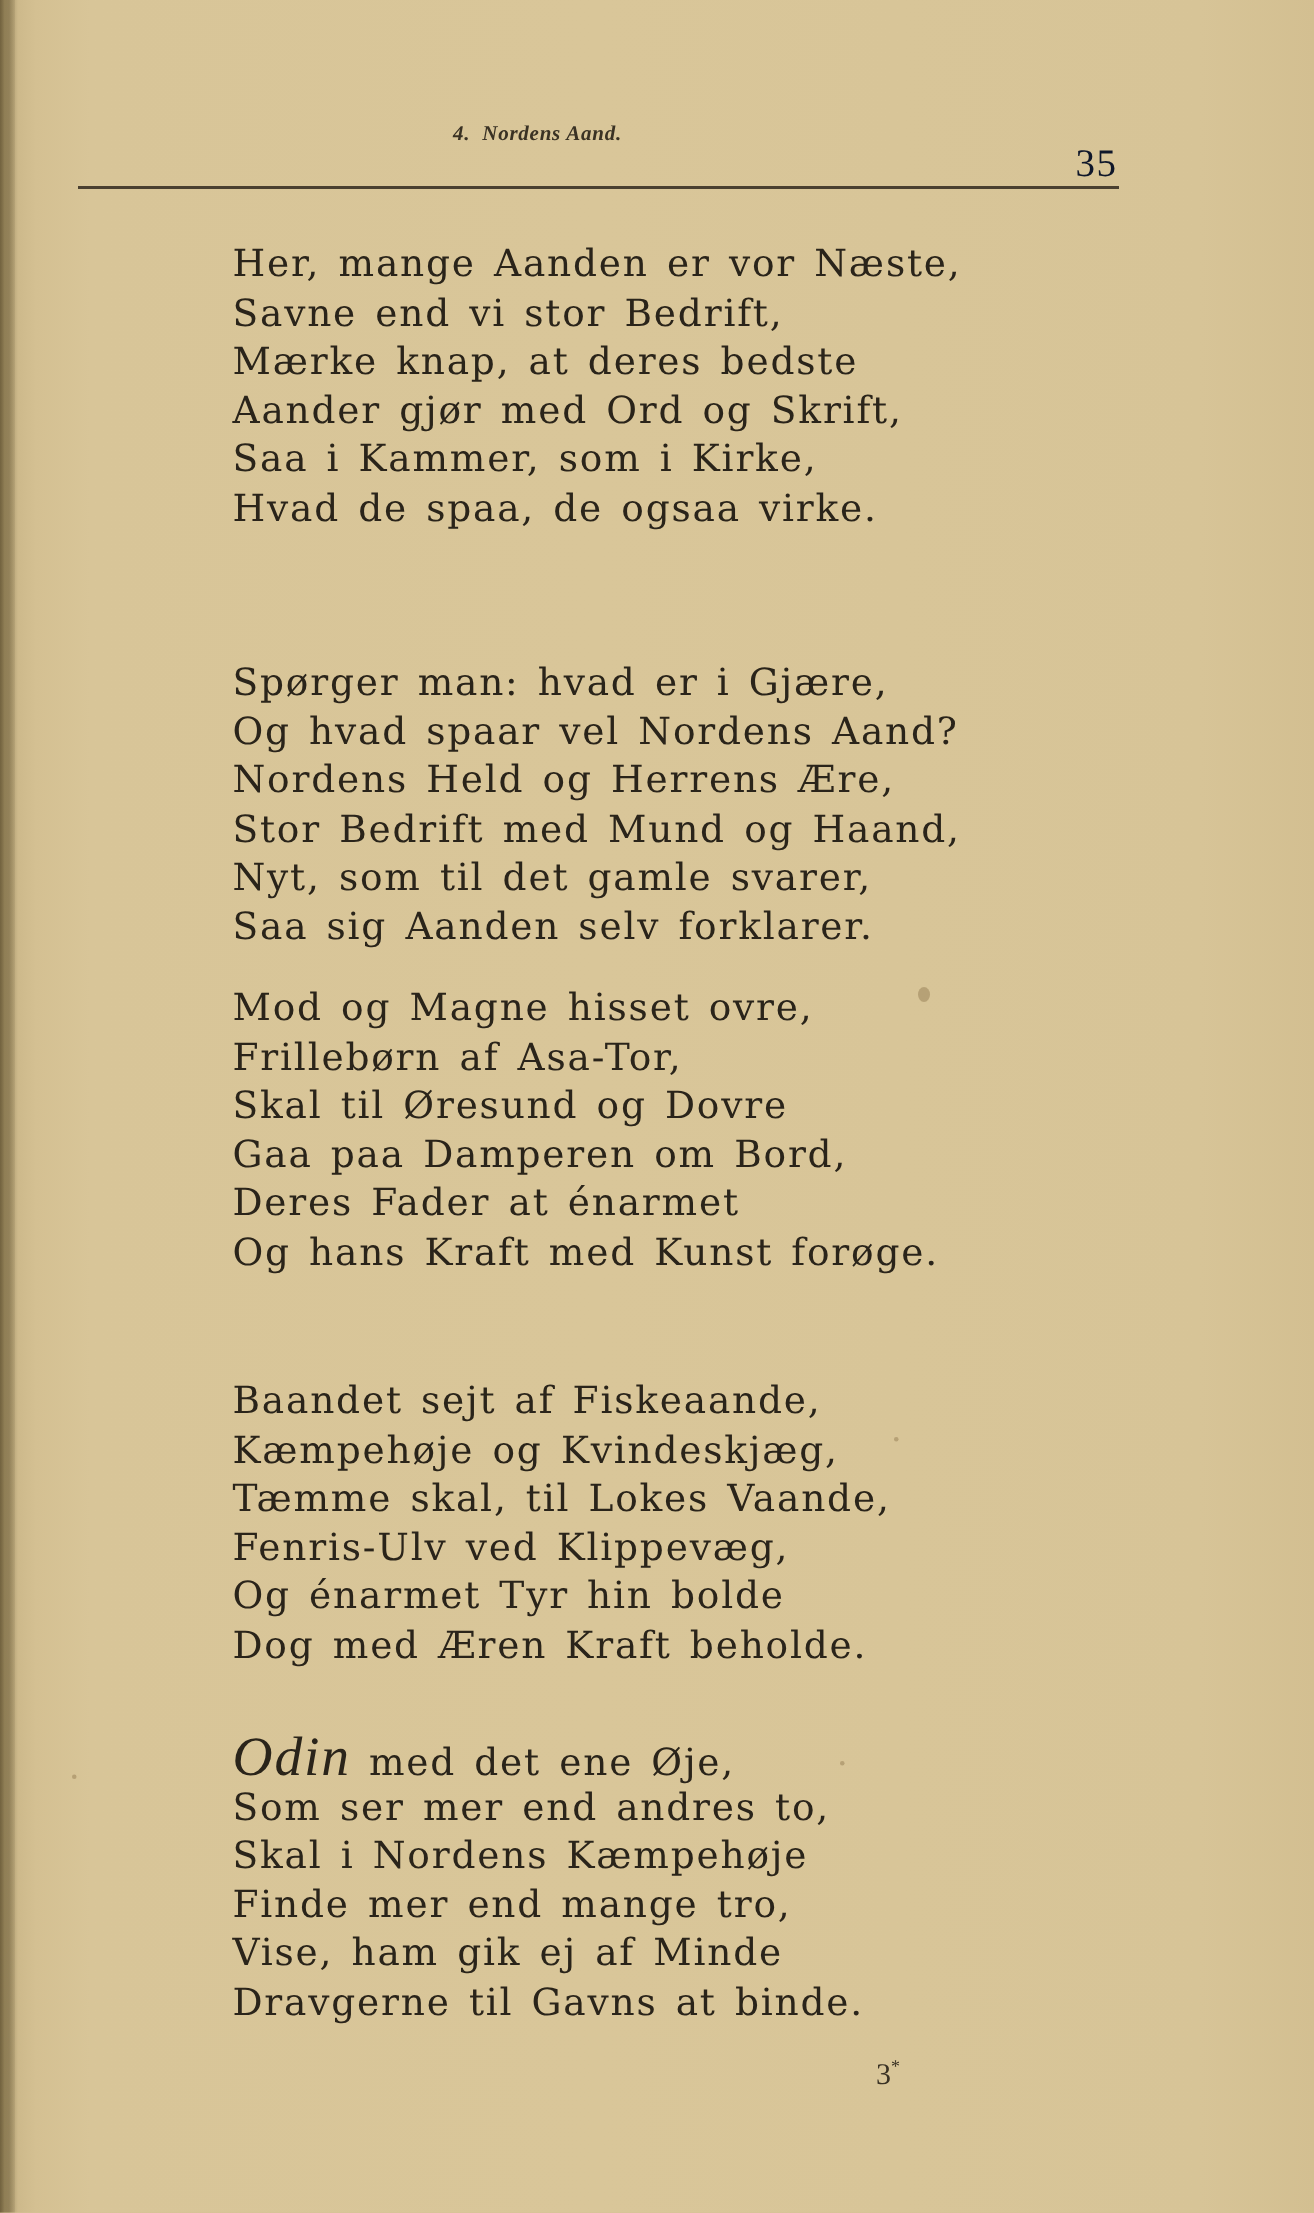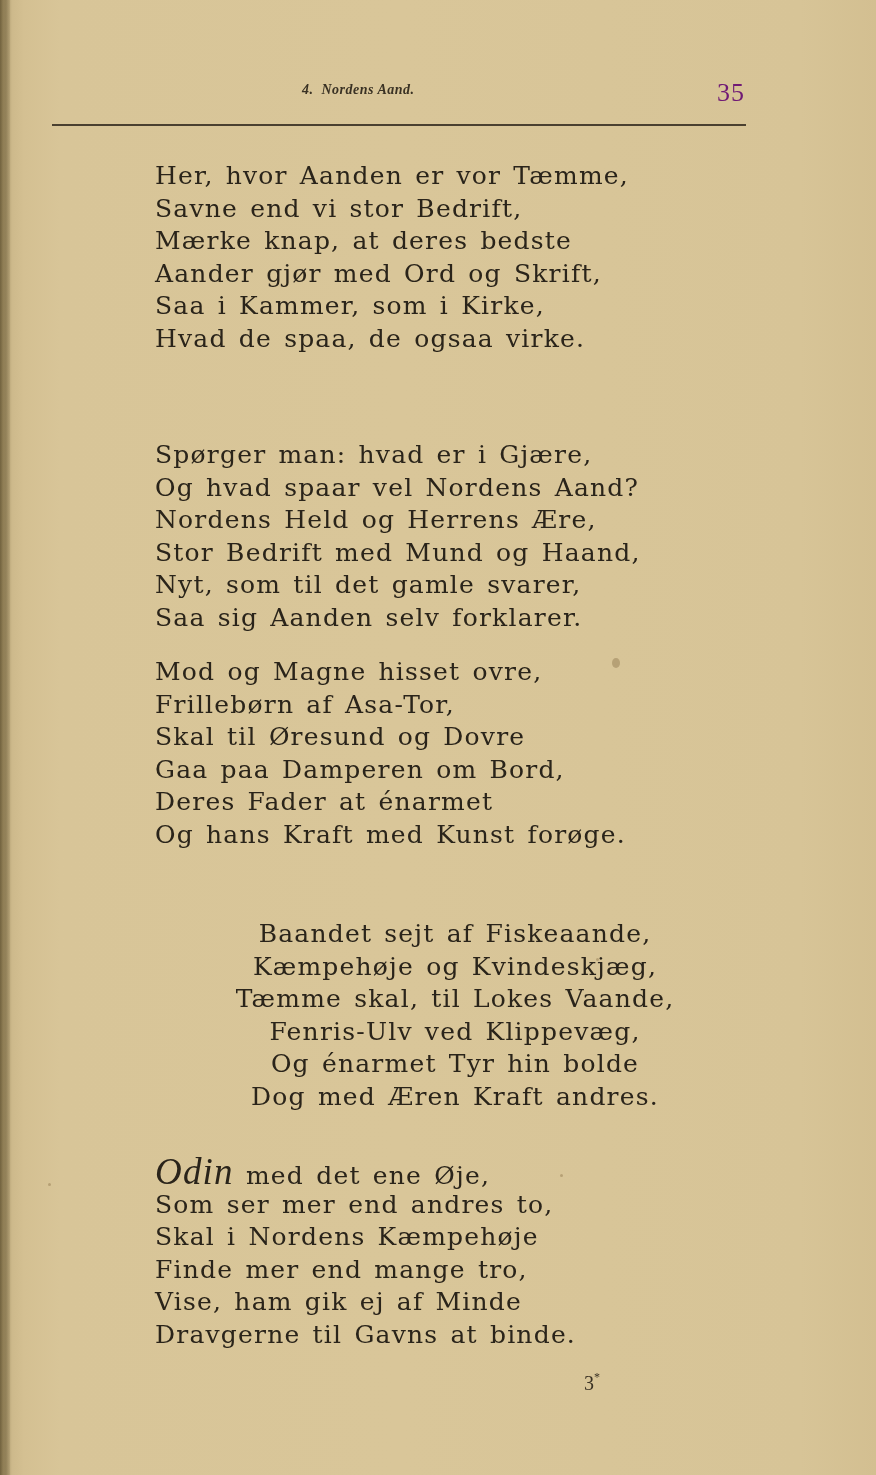--- a/index.html
+++ b/index.html
@@ -40,24 +40,24 @@
       font-style: italic;
       font-size: 14px;
       letter-spacing: 0.5px;
       color: #3a3224;
       white-space: pre;
       font-weight: bold;
     }
     .page-number {
       position: absolute;
       left: 717px;
-      top: 0px;
+      top: 16px;
       font-family: "Liberation Serif", "DejaVu Serif", serif;
       font-size: 26px;
-      color: #701a75;
+      color: #0f172a;
       letter-spacing: 1px;
     }
     .rule {
       position: absolute;
       left: 52px;
       top: 124px;
       width: 694px;
       height: 2px;
       background: #4a4030;
     }
@@ -113,21 +113,21 @@
 <div class="spine"></div>
 
 <div class="header">
   <span class="running-title">4.  Nordens Aand.</span>
   <span class="page-number">35</span>
 </div>
 <div class="rule"></div>
 
 <div class="poem">
   <div class="stanza" style="top:0px;">
-    <span class="line">Her, hvor Aanden er vor Tæmme,</span>
+    <span class="line">Her, mange Aanden er vor Næste,</span>
     <span class="line">Savne end vi stor Bedrift,</span>
     <span class="line">Mærke knap, at deres bedste</span>
     <span class="line">Aander gjør med Ord og Skrift,</span>
     <span class="line">Saa i Kammer, som i Kirke,</span>
     <span class="line">Hvad de spaa, de ogsaa virke.</span>
   </div>
 
   <div class="stanza" style="top:279px;">
     <span class="line">Spørger man: hvad er i Gjære,</span>
     <span class="line">Og hvad spaar vel Nordens Aand?</span>
@@ -139,27 +139,27 @@
 
   <div class="stanza" style="top:496px;">
     <span class="line">Mod og Magne hisset ovre,</span>
     <span class="line">Frillebørn af Asa-Tor,</span>
     <span class="line">Skal til Øresund og Dovre</span>
     <span class="line">Gaa paa Damperen om Bord,</span>
     <span class="line">Deres Fader at énarmet</span>
     <span class="line">Og hans Kraft med Kunst forøge.</span>
   </div>
 
-  <div class="stanza" style="top:758px;text-align:center;">
+  <div class="stanza" style="top:758px;">
     <span class="line">Baandet sejt af Fiskeaande,</span>
     <span class="line">Kæmpehøje og Kvindeskjæg,</span>
     <span class="line">Tæmme skal, til Lokes Vaande,</span>
     <span class="line">Fenris-Ulv ved Klippevæg,</span>
     <span class="line">Og énarmet Tyr hin bolde</span>
-    <span class="line">Dog med Æren Kraft andres.</span>
+    <span class="line">Dog med Æren Kraft beholde.</span>
   </div>
 
   <div class="stanza" style="top:996px;">
     <span class="line"><span class="italic">Odin</span><span> med det ene Øje,</span></span>
     <span class="line">Som ser mer end andres to,</span>
     <span class="line">Skal i Nordens Kæmpehøje</span>
     <span class="line">Finde mer end mange tro,</span>
     <span class="line">Vise, ham gik ej af Minde</span>
     <span class="line">Dravgerne til Gavns at binde.</span>
   </div>

